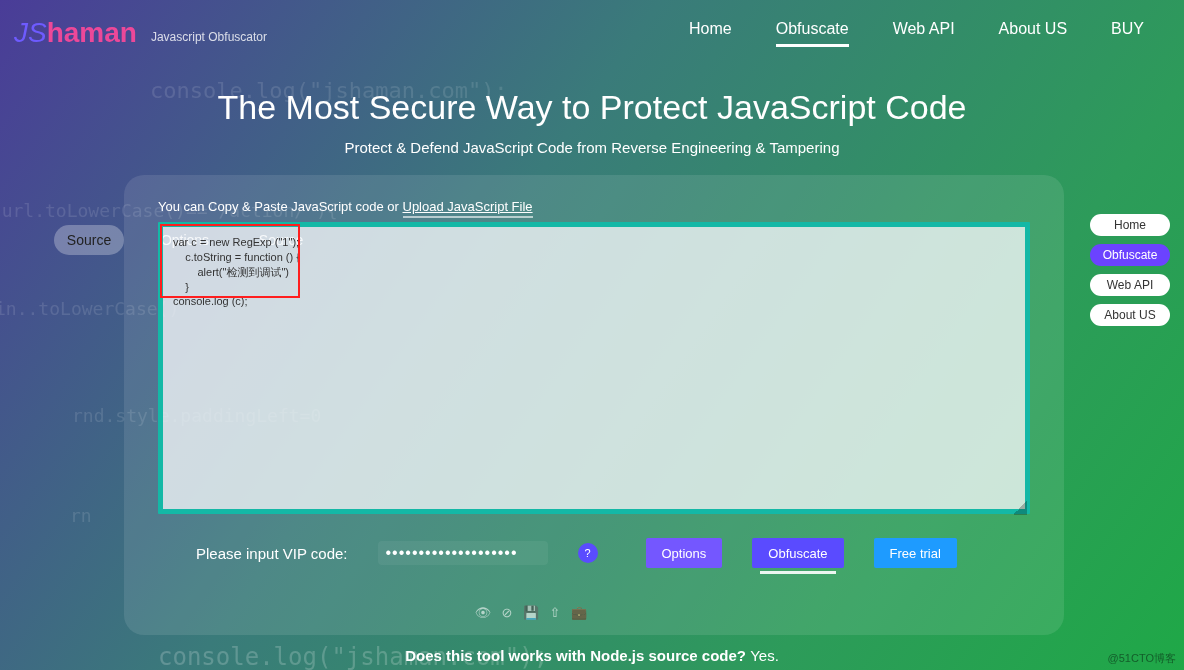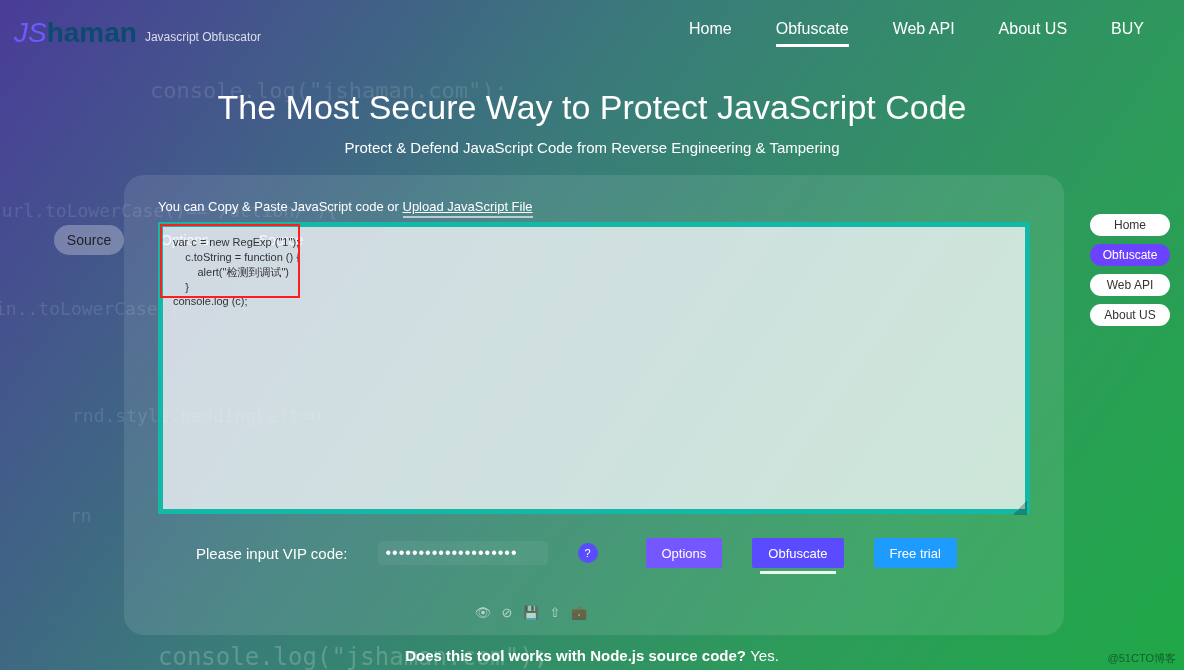--- a/index.html
+++ b/index.html
@@ -21,22 +21,22 @@
   .bg4 { top: 405px; left: 72px; font-size: 18px; }
   .bg5 { top: 505px; left: 70px; font-size: 18px; }
   .bg6 { top: 643px; left: 158px; font-size: 24px; color: rgba(255,255,255,0.2);}
 
   
   header {
     display: flex; align-items: center; padding: 10px 40px 0 14px; height: 56px;
   }
   .logo { display: flex; align-items: baseline; }
   .logo-js { color: #6e5bff; font-weight: 400; font-size: 28px; font-style: italic; }
-  .logo-haman { color: #0c4a6e; font-weight: 600; font-size: 28px; }
-  .logo-sub { color: rgba(255,255,255,0.8); font-size: 12px; margin-left: 8px; align-self: center; position: relative; top: 4px;}
+  .logo-haman { color: #ec4899; font-weight: 600; font-size: 28px; }
+  .logo-sub { color: rgba(255,255,255,0.8); font-size: 12px; margin-left: 14px; align-self: center; position: relative; top: 4px;}
   nav { margin-left: auto; display: flex; gap: 44px; }
   nav a { color: #fff; text-decoration: none; font-size: 16px; padding-bottom: 6px; cursor: pointer;}
   nav a.active { border-bottom: 3px solid #fff; }
 
   
   .hero { text-align: center; margin-top: 32px; }
   .hero h1 { font-size: 34px; font-weight: 400; }
   .hero p { font-size: 15px; margin-top: 12px; }
 
   

